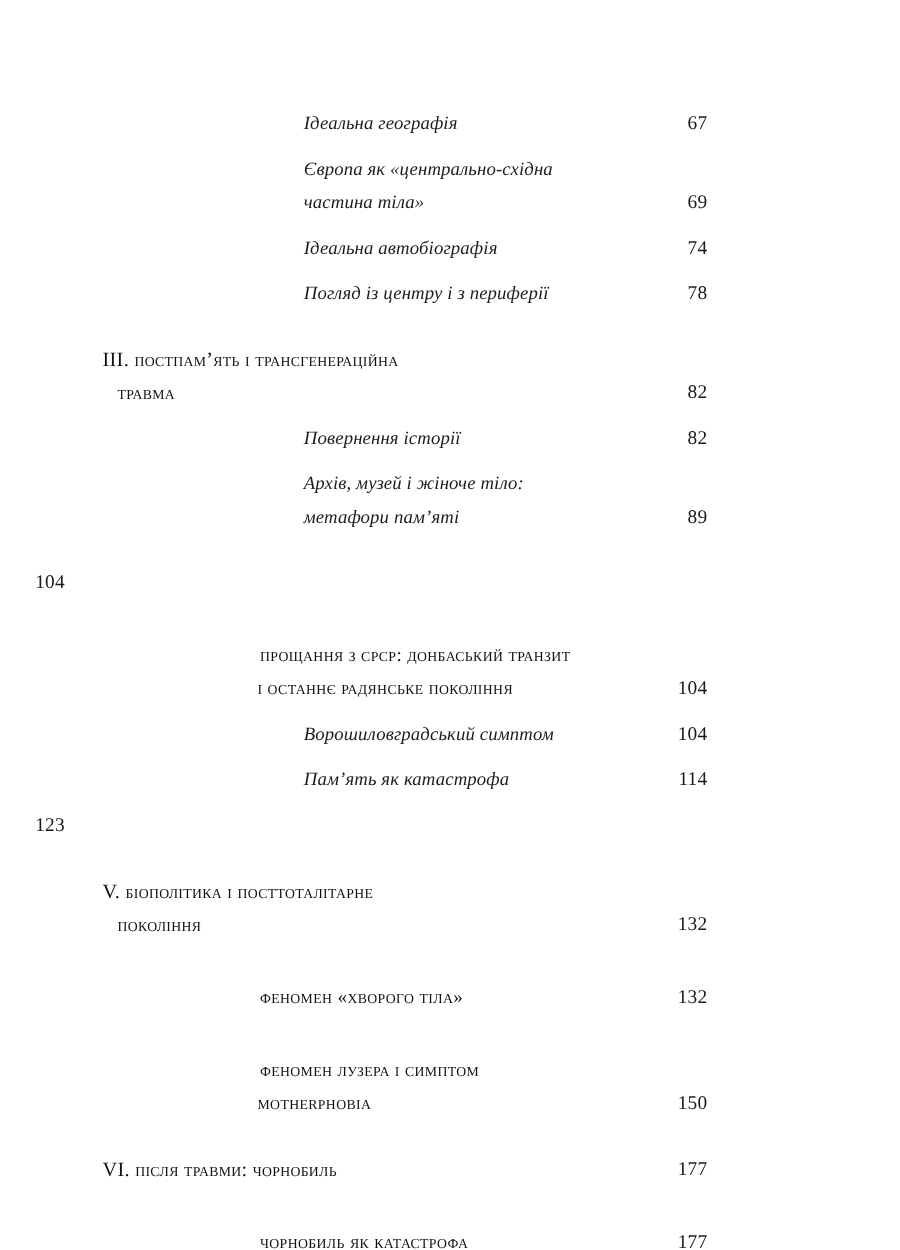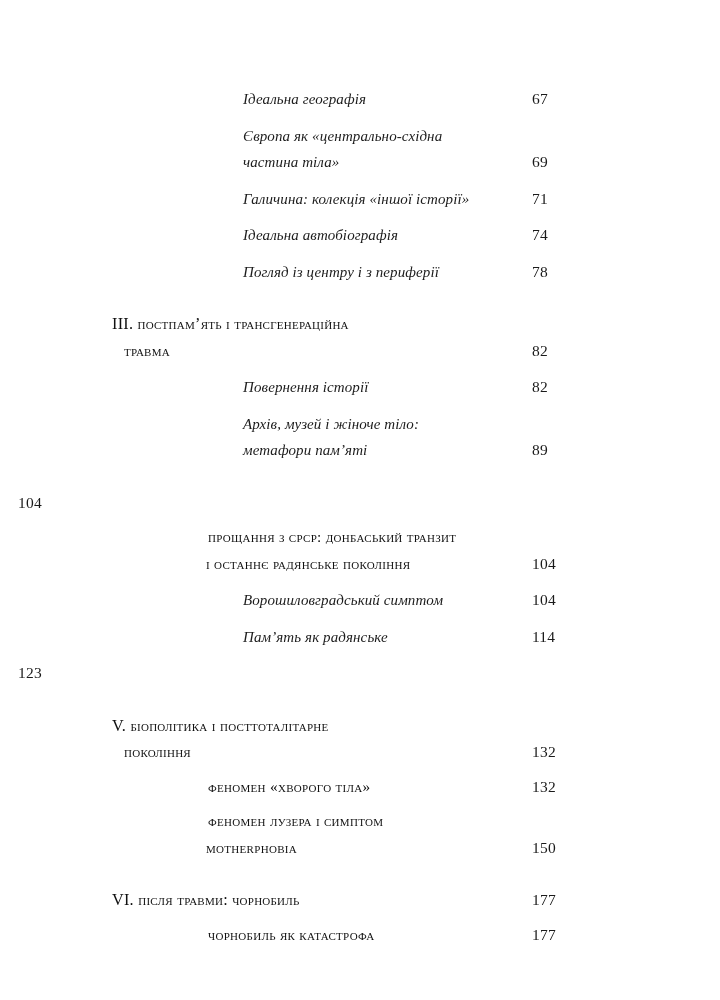--- a/index.html
+++ b/index.html
@@ -38,35 +38,35 @@
   }
 
   .entry .title {
     flex: 0 1 auto;
     white-space: pre-line;
   }
 
   .entry .page-no {
     flex: 0 0 auto;
     margin-left: 18px;
-    text-align: left;
+    text-align: right;
     min-width: 34px;
     font-size: 15.5px;
     line-height: 26.5px;
     letter-spacing: 0.2px;
     color: #1a1a1a;
     font-variant-numeric: oldstyle-nums;
   }
 
   
   .level-chapter {
     margin-top: 26px;
   }
   .level-chapter .title {
-    padding-left: 112px;
+    padding-left: 82px;
     text-indent: -0px;
     font-size: 16.2px;
     line-height: 26.5px;
     font-variant: small-caps;
     text-transform: lowercase;
     letter-spacing: 0.25px;
     color: #111111;
   }
   .level-chapter .title .num {
     text-transform: uppercase;
@@ -78,21 +78,21 @@
   }
   .level-chapter .page-no { padding-top: 0; }
 
   
   .level-chapter.multiline .page-no {
     align-self: flex-end;
   }
 
   
   .level-section {
-    margin-top: 8px;
+    margin-top: 32px;
     gap: 47px;
   }
   .level-section .title {
     padding-left: 208px;
     font-size: 15.3px;
     line-height: 26.5px;
     font-variant: small-caps;
     text-transform: lowercase;
     letter-spacing: 0.3px;
     color: #111111;
@@ -133,24 +133,20 @@
   <div class="toc" id="toc-root">
       <div class="entry level-sub">
         <div class="title"><span>Ідеальна географія</span></div>
         <div class="page-no">67</div>
       </div>
       <div class="entry level-sub multiline">
         <div class="title"><span>Європа як «центрально-східна</span><span class="cont">частина тіла»</span></div>
         <div class="page-no">69</div>
       </div>
       <div class="entry level-sub">
-        <div class="title"><span>Галичина: колекція «іншої історії»</span></div>
-        <div class="page-no">71</div>
-      </div>
-      <div class="entry level-sub">
         <div class="title"><span>Ідеальна автобіографія</span></div>
         <div class="page-no">74</div>
       </div>
       <div class="entry level-sub">
         <div class="title"><span>Погляд із центру і з периферії</span></div>
         <div class="page-no">78</div>
       </div>
       <div class="entry level-chapter multiline">
         <div class="title"><span class="num">III.</span> <span>Постпам’ять і трансгенераційна</span><span class="cont">травма</span></div>
         <div class="page-no">82</div>
@@ -168,21 +164,21 @@
       </div>
       <div class="entry level-section multiline">
         <div class="title"><span>Прощання з СРСР: донбаський транзит</span><span class="cont">і останнє радянське покоління</span></div>
         <div class="page-no">104</div>
       </div>
       <div class="entry level-sub">
         <div class="title"><span>Ворошиловградський симптом</span></div>
         <div class="page-no">104</div>
       </div>
       <div class="entry level-sub">
-        <div class="title"><span>Пам’ять як радянське</span></div>
+        <div class="title"><span>Пам’ять як катастрофа</span></div>
         <div class="page-no">114</div>
       </div>
       <div class="entry level-sub">
         <div class="page-no">123</div>
       </div>
       <div class="entry level-chapter multiline">
         <div class="title"><span class="num">V.</span> <span>Біополітика і посттоталітарне</span><span class="cont">покоління</span></div>
         <div class="page-no">132</div>
       </div>
       <div class="entry level-section">

